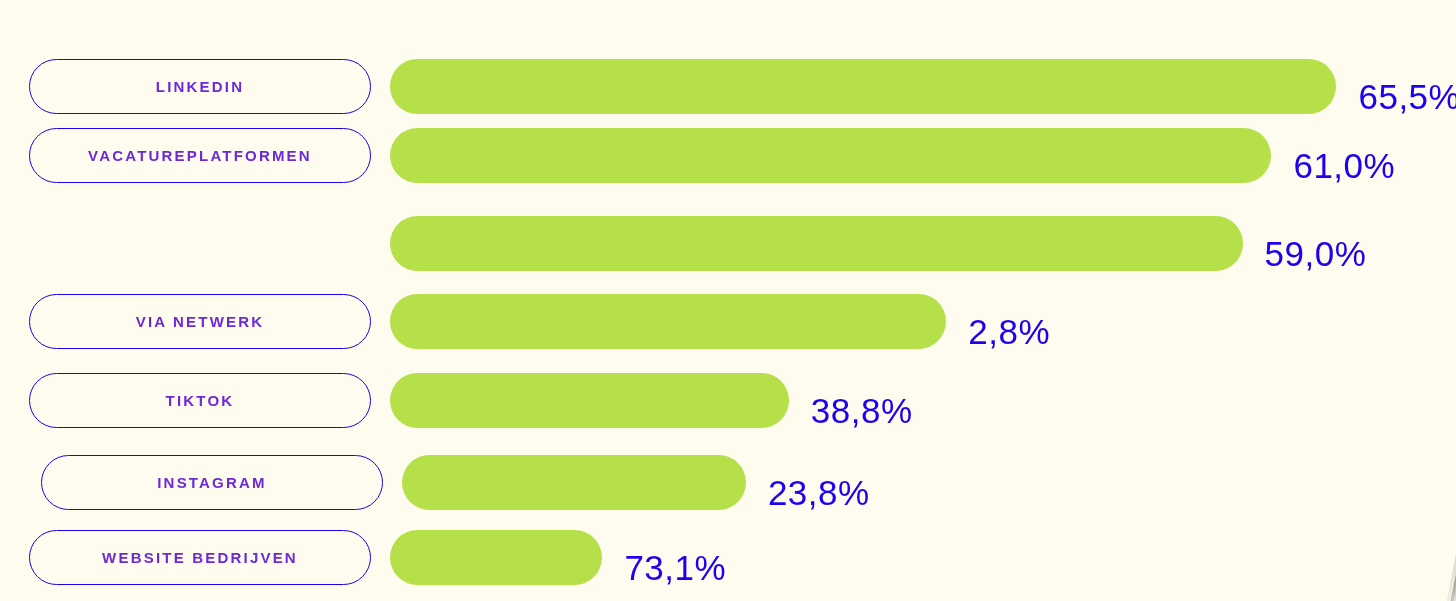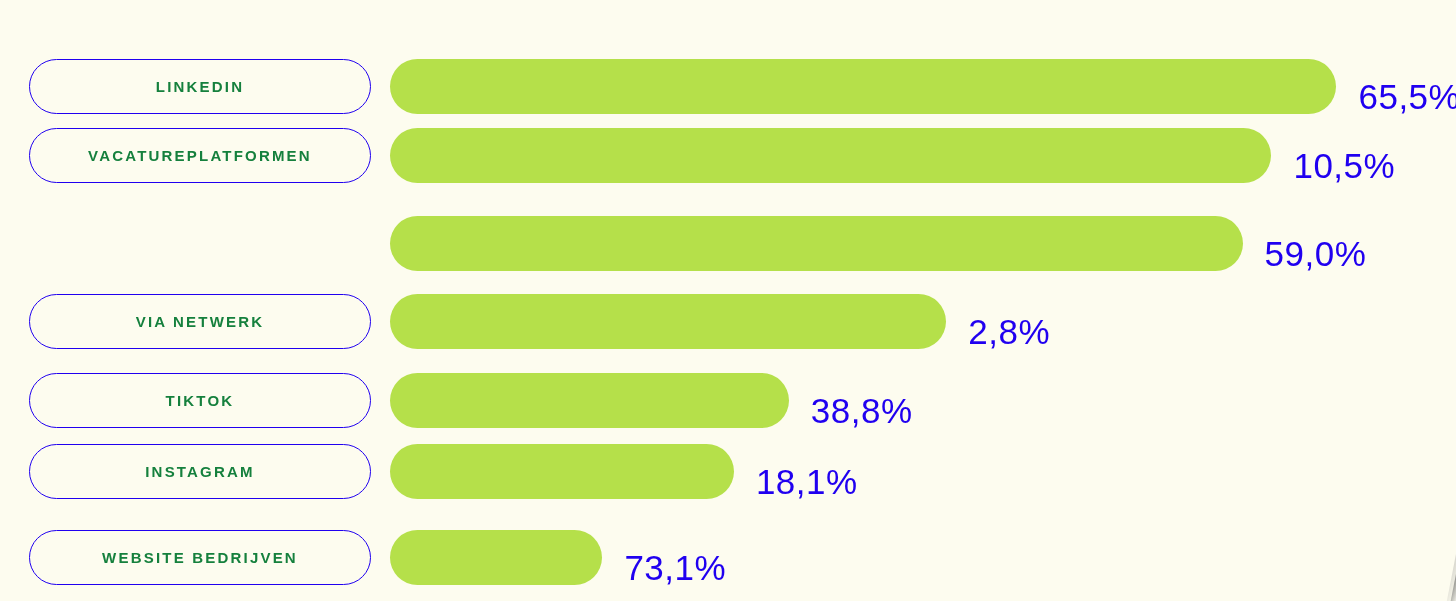--- a/index.html
+++ b/index.html
@@ -37,21 +37,21 @@
     height: 55px;
     box-sizing: border-box;
     border: 1.6px solid #2000f0;
     border-radius: 999px;
     background: transparent;
     display: flex;
     align-items: center;
     justify-content: center;
   }
   .label-pill-text {
-    color: #15803d;
+    color: #6d28d9;
     font-size: 15px;
     font-weight: bold;
     letter-spacing: 2.2px;
     text-transform: uppercase;
     white-space: nowrap;
     line-height: 1;
   }
 
   
   .bar-track {
@@ -123,21 +123,21 @@
         <div class="bar" style="width: 946.475px;"></div>
         <span class="bar-value">65,5%</span>
       </div>
     </div>
     <div class="row" style="top: 127px;">
       <div class="label-pill">
         <span class="label-pill-text">VACATUREPLATFORMEN</span>
       </div>
       <div class="bar-track">
         <div class="bar" style="width: 881.45px;"></div>
-        <span class="bar-value">10,5%</span>
+        <span class="bar-value">61,0%</span>
       </div>
     </div>
     <div class="row" style="top: 215px;">
       <div class="bar-track">
         <div class="bar" style="width: 852.55px;"></div>
         <span class="bar-value">59,0%</span>
       </div>
     </div>
     <div class="row" style="top: 293.5px;">
       <div class="label-pill">
@@ -150,27 +150,27 @@
     </div>
     <div class="row" style="top: 372px;">
       <div class="label-pill">
         <span class="label-pill-text">TIKTOK</span>
       </div>
       <div class="bar-track">
         <div class="bar" style="width: 398.82px;"></div>
         <span class="bar-value">38,8%</span>
       </div>
     </div>
-    <div class="row" style="top: 443px;">
+    <div class="row" style="top: 454px; margin-left: 12px;">
       <div class="label-pill">
         <span class="label-pill-text">INSTAGRAM</span>
       </div>
       <div class="bar-track">
         <div class="bar" style="width: 343.91px;"></div>
-        <span class="bar-value">18,1%</span>
+        <span class="bar-value">23,8%</span>
       </div>
     </div>
     <div class="row" style="top: 529px;">
       <div class="label-pill">
         <span class="label-pill-text">WEBSITE BEDRIJVEN</span>
       </div>
       <div class="bar-track">
         <div class="bar" style="width: 212.415px;"></div>
         <span class="bar-value">73,1%</span>
       </div>

